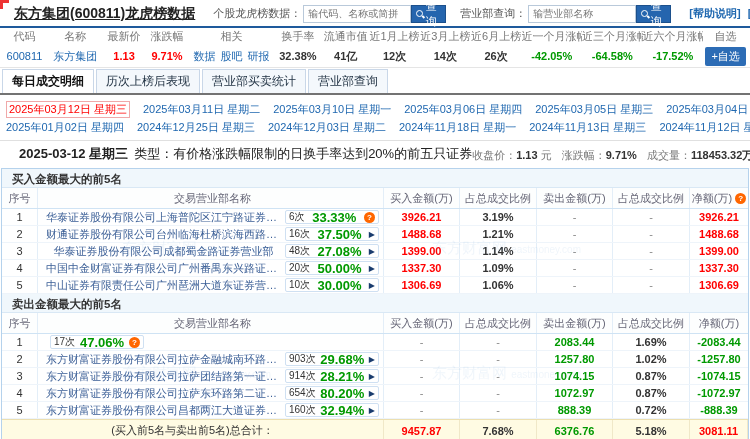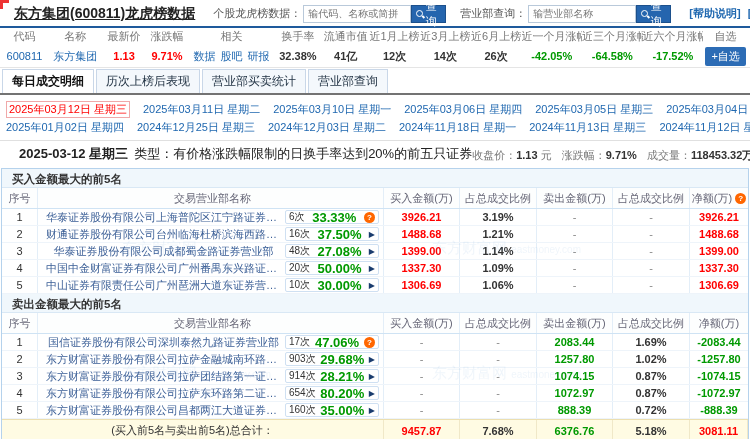--- a/index.html
+++ b/index.html
@@ -290,21 +290,20 @@
     <span class="c v1">买入金额(万)</span>
     <span class="c v2">占总成交比例</span>
     <span class="c v3">卖出金额(万)</span>
     <span class="c v4">占总成交比例</span>
     <span class="c net">净额(万)</span>
   </div>
 
   <div class="trow">
     <span class="c no">1</span>
     <span class="c nm">
-        <a class="branch">国信证券股份有限公司深圳泰然九路证券营业部</a>
       <span class="badge">
           <span class="cnt">17次</span>
           <span class="pct">47.06%</span>
           <span class="hot">?</span>
         </span>
       </span>
     <span class="c v1 dash">-</span>
     <span class="c v2 dash">-</span>
     <span class="c v3 money-g">2083.44</span>
     <span class="c v4 ratio">1.69%</span>
@@ -357,21 +356,21 @@
     <span class="c v3 money-g">1072.97</span>
     <span class="c v4 ratio">0.87%</span>
     <span class="c net money-g">-1072.97</span>
   </div>
   <div class="trow">
     <span class="c no">5</span>
     <span class="c nm">
         <a class="branch">东方财富证券股份有限公司昌都两江大道证券营业部</a>
       <span class="badge">
           <span class="cnt">160次</span>
-          <span class="pct">35.00%</span>
+          <span class="pct">32.94%</span>
           <span class="arr">▶</span>
         </span>
       </span>
     <span class="c v1 dash">-</span>
     <span class="c v2 dash">-</span>
     <span class="c v3 money-g">888.39</span>
     <span class="c v4 ratio">0.72%</span>
     <span class="c net money-g">-888.39</span>
   </div>
 

